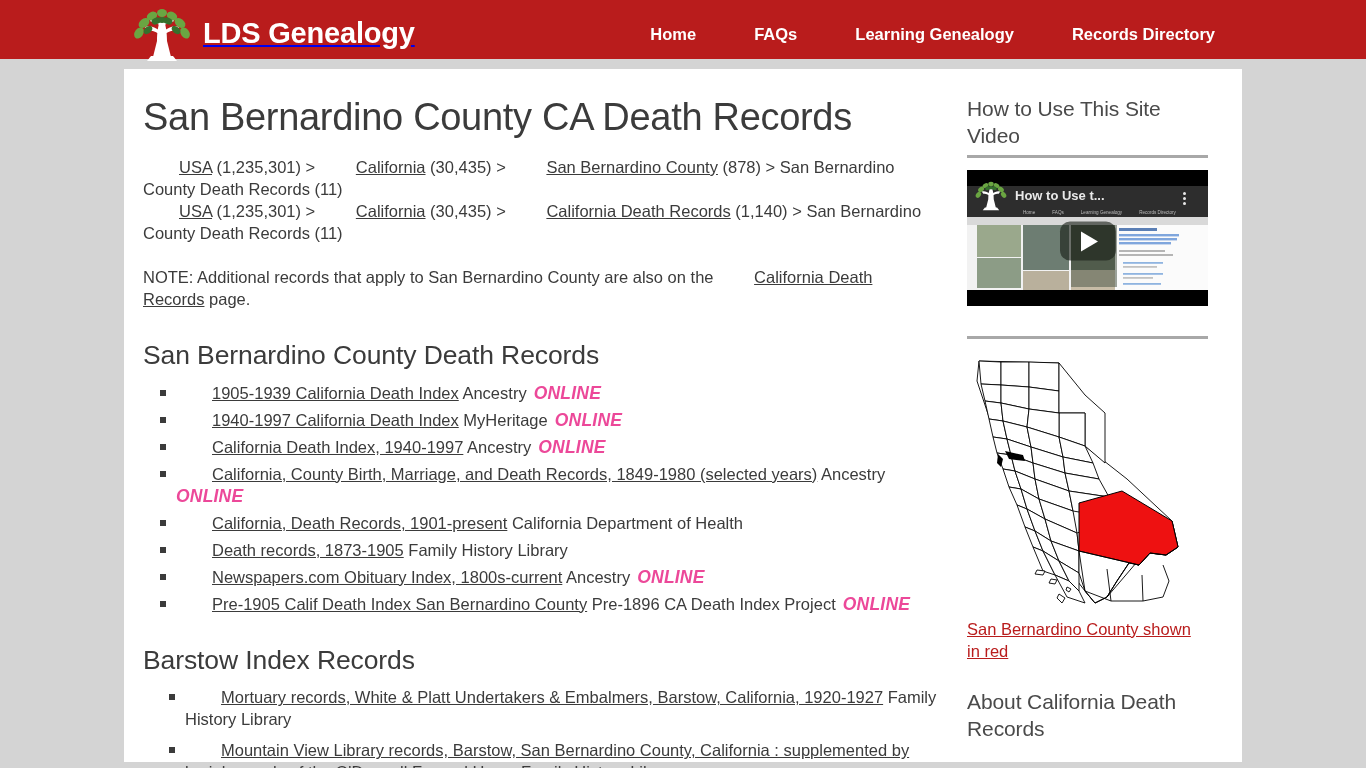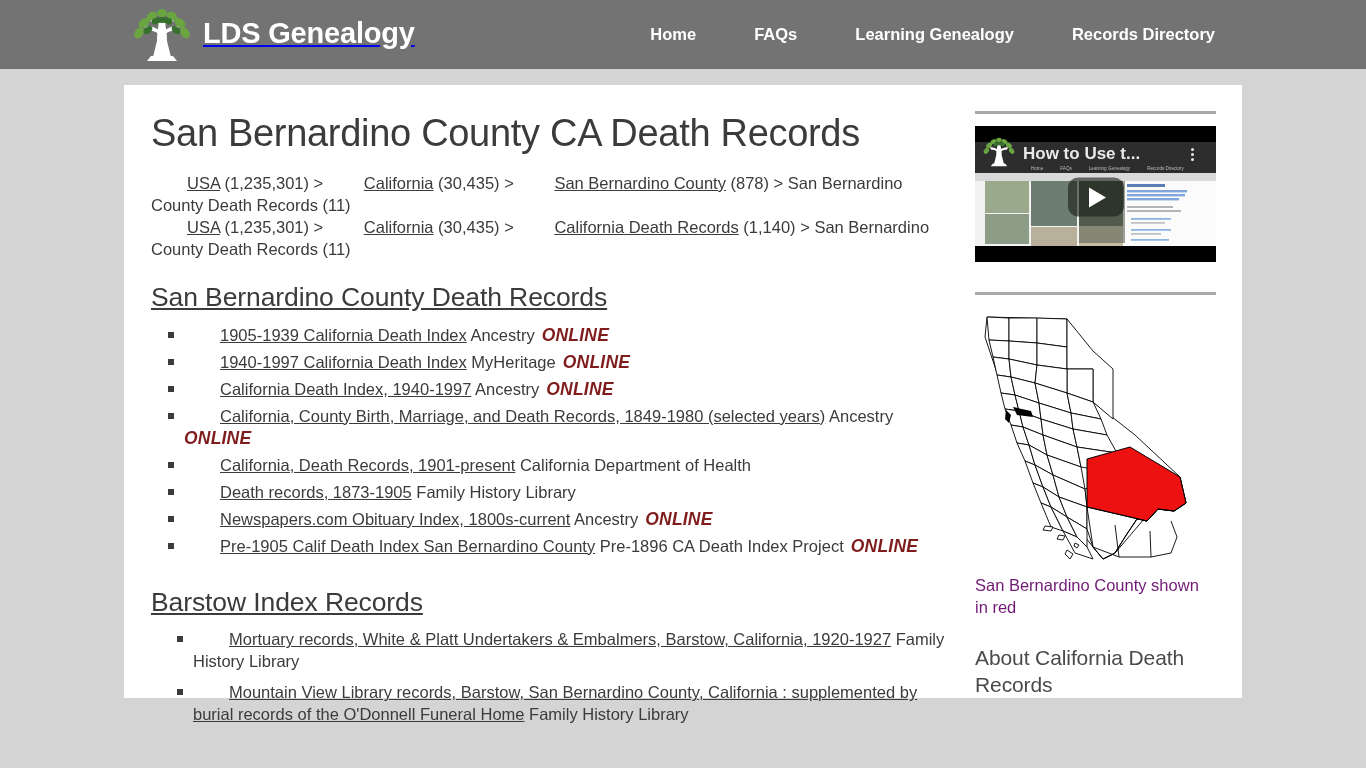--- a/index.html
+++ b/index.html
@@ -7,22 +7,22 @@
     margin: 0; padding: 0;
     width: 1366px; height: 768px;
     overflow: hidden;
     background: #d4d4d4;
     font-family: "Liberation Sans", sans-serif;
   }
 
   
   .topbar {
     position: absolute; top: 0; left: 0;
-    width: 1366px; height: 69px;
-    background: #737373;
+    width: 1366px; height: 59px;
+    background: #b91c1c;
   }
   .brand {
     position: absolute; left: 131px; top: 6px;
     display: flex; align-items: center; gap: 10px;
     height: 58px;
   }
   .brand-logo { width: 62px; height: 56px; display:block; }
   .brand-text {
     color: #ffffff;
     font-size: 29px;
@@ -42,25 +42,24 @@
     font-size: 16.5px;
     font-weight: bold;
     padding: 0 29px;
     line-height: 69px;
     white-space: nowrap;
   }
 
   
   .page {
     position: absolute;
-    left: 124px; top: 85px;
+    left: 124px; top: 69px;
     width: 1118px;
-    height: 613px;
+    height: 693px;
     background: #ffffff;
-    padding-left: 8px;
   }
   .inner {
     position: relative;
     width: 1118px;
     padding: 0;
   }
 
   
   .maincol {
     position: absolute;
@@ -94,21 +93,20 @@
     margin: 0 0 30px 0;
     max-width: 790px;
   }
   h2.sec {
     margin: 0 0 10px 0;
     font-size: 26.5px;
     font-weight: normal;
     color: #3b3b3b;
     letter-spacing: -0.1px;
     line-height: 1.2;
-    text-decoration: underline;
   }
   ul.reclist {
     list-style: none;
     margin: 0 0 30px 0;
     padding: 0 0 0 33px;
   }
   ul.reclist li {
     position: relative;
     font-size: 16.5px;
     color: #3b3b3b;
@@ -117,21 +115,21 @@
     padding-left: 0;
   }
   ul.reclist li::before {
     content: "";
     position: absolute;
     left: -16px; top: 8px;
     width: 6px; height: 6px;
     background: #3b3b3b;
   }
   .online {
-    color: #7f1d1d;
+    color: #ec4899;
     font-style: italic;
     font-weight: bold;
     font-size: 17.5px;
     letter-spacing: 0.2px;
     padding-left: 2px;
   }
   .sec-barstow { margin-top: 34px; }
   ul.barstow { padding-left: 42px; }
   ul.barstow li { margin-bottom: 9px; line-height: 22px; }
 
@@ -165,21 +163,21 @@
   }
   .vid-shot { position:absolute; inset:0; }
   .vid-topbar {
     position: absolute; left: 0; top: 16px;
     width: 241px; height: 31px;
     background: #111; opacity: .88;
   }
   .vid-logo { position:absolute; left: 7px; top: 10px; width: 34px; height:32px; }
   .vid-title {
     position: absolute; left: 48px; top: 18px;
-    color: #e9e9e9; font-size: 17px; font-weight: bold;
+    color: #e9e9e9; font-size: 13px; font-weight: bold;
     white-space: nowrap;
   }
   .vid-dots {
     position: absolute; right: 22px; top: 22px;
     display: flex; flex-direction: column; gap: 2px;
   }
   .vid-dots i { width: 3px; height: 3px; background:#e8e8e8; border-radius:50%; display:block; }
   .vid-minnav {
     position:absolute; left: 56px; top: 40px;
     display:flex; gap: 17px;
@@ -193,22 +191,22 @@
     border-radius: 10px;
   }
   .play-btn::after {
     content:""; position:absolute; left: 21px; top: 10px;
     border-left: 17px solid #ffffff;
     border-top: 10px solid transparent;
     border-bottom: 10px solid transparent;
   }
   .map-wrap { width: 241px; }
   .map-cap {
-    font-size: 16.5px; color: #701a75; line-height: 22px;
-    margin-top: 5px; width: 235px;
+    font-size: 16.5px; color: #b91c1c; line-height: 22px;
+    margin-top: 5px; width: 235px; text-decoration: underline;
   }
   .side-block { margin-bottom: 26px; }
   .side-block.video-block { margin-bottom: 30px; }
   .side-h2 { margin-bottom: 10px; }
 </style>
 </head>
 <body>
 
 <div class="topbar">
   <a class="brand" href="#">
@@ -253,20 +251,23 @@
   <div class="inner">
 
     <div class="maincol">
       <h1 class="page-title">San Bernardino County CA Death Records</h1>
 
       <div class="crumbs">
         <span id="crumb1"><a href="#">USA</a><span> (1,235,301) &gt; </span><a href="#">California</a><span> (30,435) &gt; </span><a href="#">San Bernardino County</a><span> (878) &gt; San Bernardino County Death Records (11)</span></span><br>
         <span id="crumb2"><a href="#">USA</a><span> (1,235,301) &gt; </span><a href="#">California</a><span> (30,435) &gt; </span><a href="#">California Death Records</a><span> (1,140) &gt; San Bernardino County Death Records (11)</span></span>
       </div>
 
+      <p class="note">
+        <span>NOTE: Additional records that apply to San Bernardino County are also on the </span><a href="#">California Death Records</a><span> page.</span>
+      </p>
 
       <h2 class="sec">San Bernardino County Death Records</h2>
       <ul class="reclist" id="list0">
           <li><a href="#">1905-1939 California Death Index</a><span> Ancestry</span><span class="online"> ONLINE</span></li>
           <li><a href="#">1940-1997 California Death Index</a><span> MyHeritage</span><span class="online"> ONLINE</span></li>
           <li><a href="#">California Death Index, 1940-1997</a><span> Ancestry</span><span class="online"> ONLINE</span></li>
           <li><a href="#">California, County Birth, Marriage, and Death Records, 1849-1980 (selected years)</a><span> Ancestry</span><span class="online"> ONLINE</span></li>
           <li><a href="#">California, Death Records, 1901-present</a><span> California Department of Health</span></li>
           <li><a href="#">Death records, 1873-1905</a><span> Family History Library</span></li>
           <li><a href="#">Newspapers.com Obituary Index, 1800s-current</a><span> Ancestry</span><span class="online"> ONLINE</span></li>
@@ -276,20 +277,21 @@
       <h2 class="sec sec-barstow">Barstow Index Records</h2>
       <ul class="reclist barstow" id="list1">
           <li><a href="#">Mortuary records, White &amp; Platt Undertakers &amp; Embalmers, Barstow, California, 1920-1927</a><span> Family History Library</span></li>
           <li><a href="#">Mountain View Library records, Barstow, San Bernardino County, California : supplemented by burial records of the O'Donnell Funeral Home</a><span> Family History Library</span></li>
         </ul>
     </div>
 
     <div class="sidebar">
 
       <div class="side-block video-block">
+        <div class="side-h">How to Use This Site Video</div>
         <div class="side-rule"></div>
         <div class="video-wrap">
           <svg class="vid-shot" viewBox="0 0 241 136" preserveAspectRatio="none">
             <rect x="0" y="0" width="241" height="136" fill="#000000"></rect>
             <rect x="0" y="16" width="241" height="104" fill="#f2f2f2"></rect>
 
             <rect x="10" y="55" width="44" height="32" fill="#9aa88c"></rect>
             <rect x="10" y="88" width="44" height="30" fill="#8c9c86"></rect>
             <rect x="56" y="55" width="46" height="45" fill="#6d7d72"></rect>
             <rect x="56" y="101" width="46" height="19" fill="#b9b09c"></rect>

